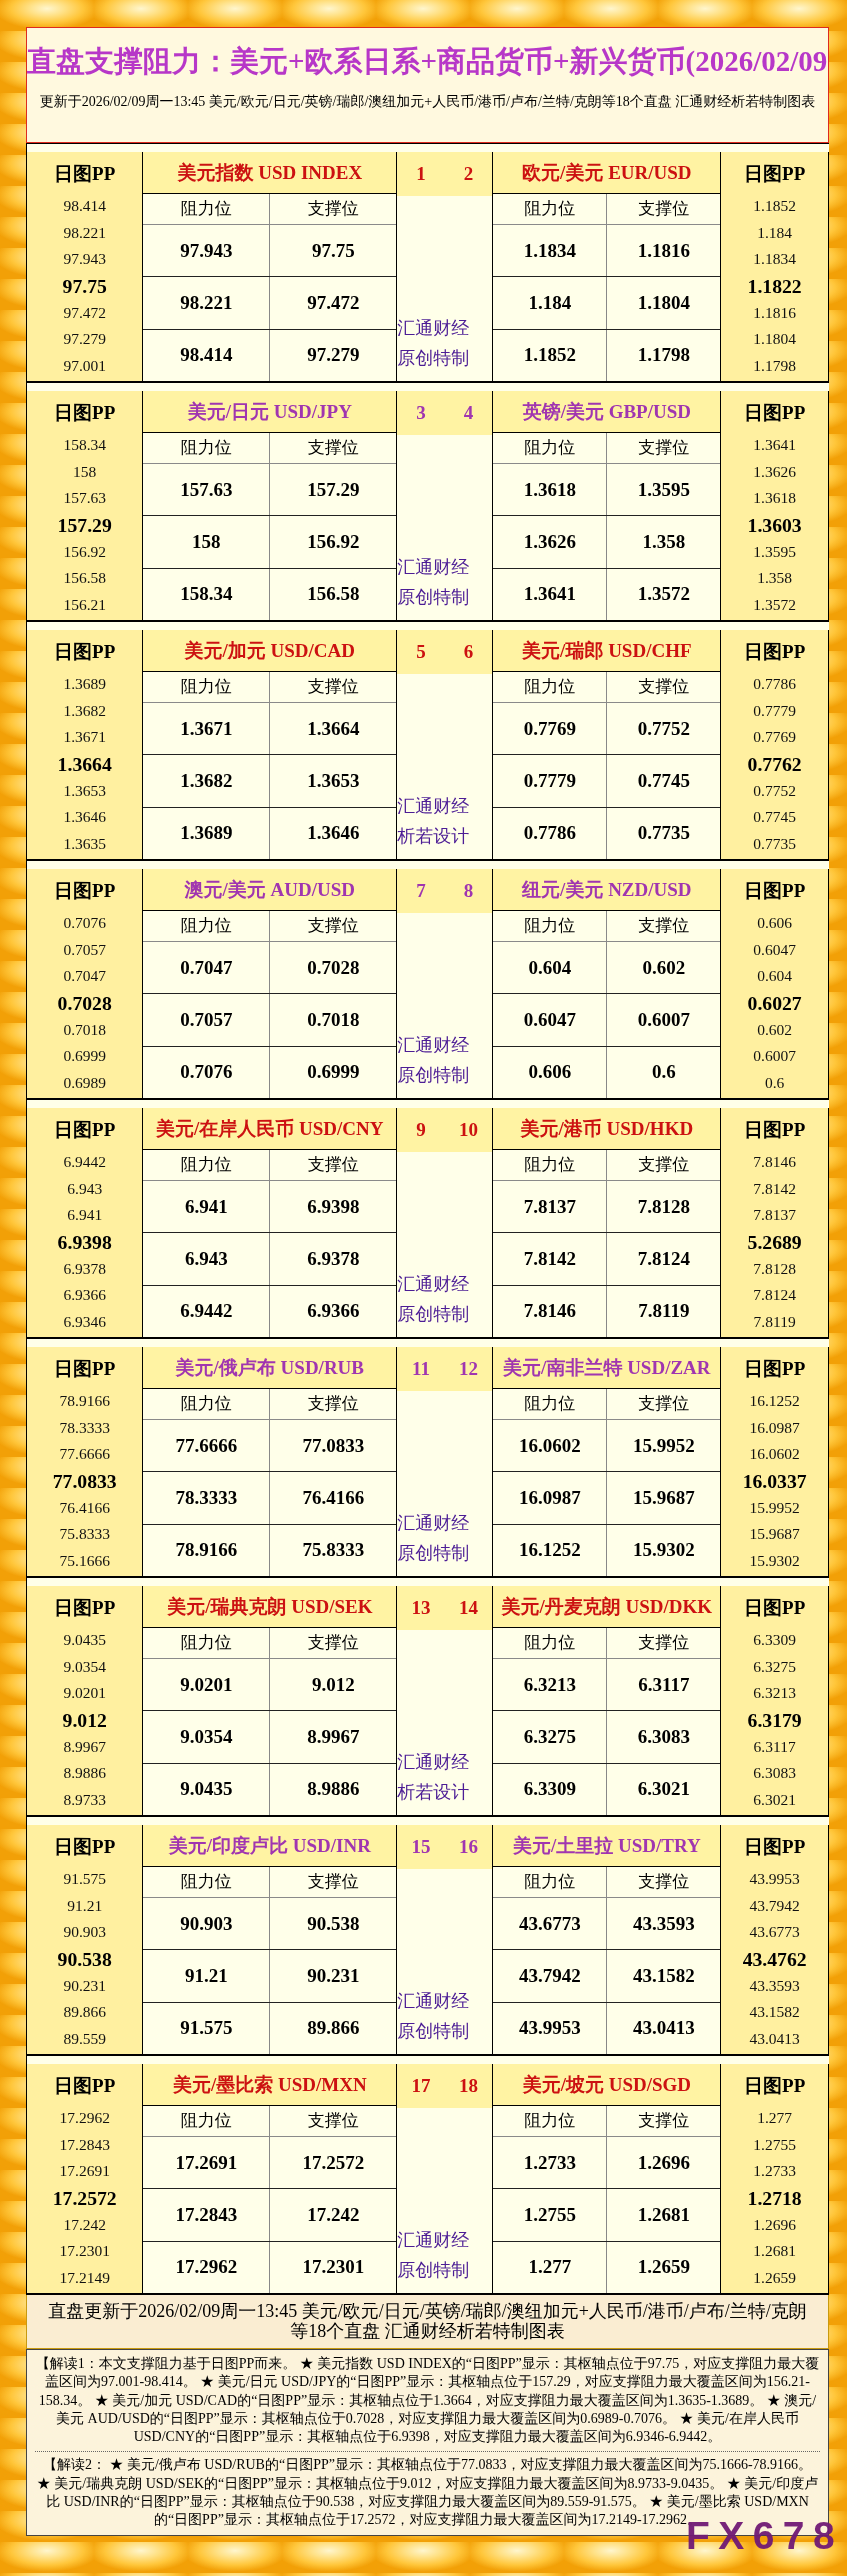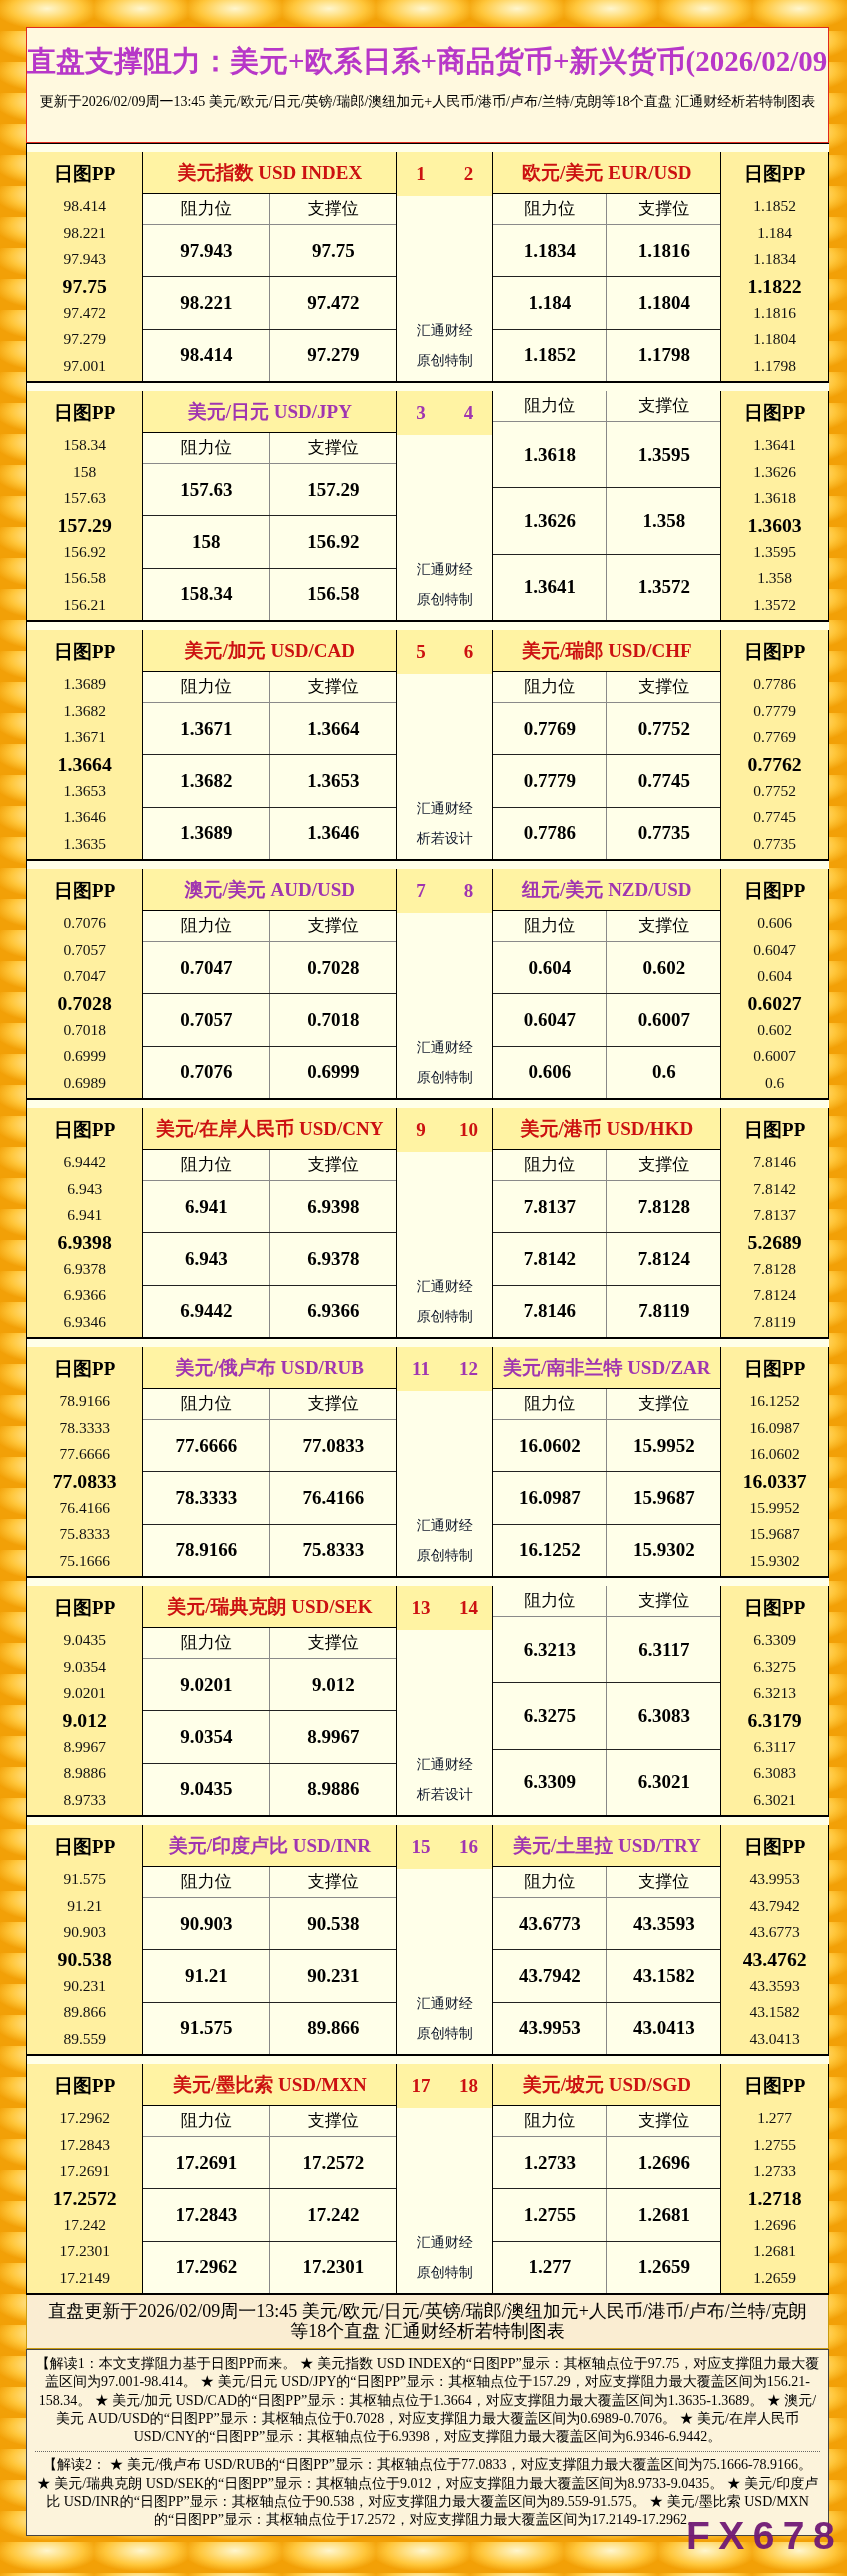--- a/index.html
+++ b/index.html
@@ -37,21 +37,21 @@
   .sub.res{border-right:0.9px solid #8a8a8a;}
   .drow{flex:1;display:flex;}
   .drow + .drow{border-top:1.9px solid #222;}
   .dcell{flex:1;display:flex;align-items:center;justify-content:center;font-weight:bold;font-size:19px;color:#000;}
   .dcell.r{border-right:0.9px solid #888;}
 
   .mid-col{width:100px;display:flex;flex-direction:column;background:#FFFFE9;}
   .mid-head{height:44px;background:#FFF3A3;display:flex;align-items:center;font-weight:bold;font-size:19px;}
   .idx{flex:1;text-align:center;}
   .mid-body{flex:1;position:relative;}
-  .wm{position:absolute;left:0;right:0;text-align:center;color:#0f172a;font-size:14px;}
+  .wm{position:absolute;left:0;right:0;color:#4c1d95;font-size:18px;}
   .wm.l1{bottom:41px;}
   .wm.l2{bottom:11.2px;}
 
   .a-red .ctable-head,.a-red .mid-head{color:#CC1111;}
   .a-purple .ctable-head,.a-purple .mid-head{color:#A035B0;}
 
   
   .update-box{box-sizing:border-box;height:54px;background:#FAEDD2;border:0.9px solid #C89A10;border-top:none;text-align:center;font-size:18px;line-height:20.6px;padding:5.6px 13px 0 13px;color:#000;}
   .jiedu-box{box-sizing:border-box;height:187px;background:#FCF3DB;border:0.9px solid #444;padding:4.7px 8.4px;position:relative;}
   .jiedu{font-size:14px;line-height:18.4px;color:#000;text-align:center;}
@@ -180,20 +180,21 @@
       <div class="mid-head">
         <span class="idx idx-l">3</span>
         <span class="idx idx-r">4</span>
       </div>
       <div class="mid-body">
         <div class="wm l1">汇通财经</div>
         <div class="wm l2">原创特制</div>
       </div>
     </div>
     <div class="ctable t-right">
+      <div class="ctable-head">英镑/美元 GBP/USD</div>
       <div class="sub-row">
         <div class="sub res">阻力位</div>
         <div class="sub sup">支撑位</div>
       </div>
     <div class="drow">
             <div class="dcell r">1.3618</div>
             <div class="dcell s">1.3595</div>
           </div>
           <div class="drow">
             <div class="dcell r">1.3626</div>
@@ -554,20 +555,21 @@
       <div class="mid-head">
         <span class="idx idx-l">13</span>
         <span class="idx idx-r">14</span>
       </div>
       <div class="mid-body">
         <div class="wm l1">汇通财经</div>
         <div class="wm l2">析若设计</div>
       </div>
     </div>
     <div class="ctable t-right">
+      <div class="ctable-head">美元/丹麦克朗 USD/DKK</div>
       <div class="sub-row">
         <div class="sub res">阻力位</div>
         <div class="sub sup">支撑位</div>
       </div>
     <div class="drow">
             <div class="dcell r">6.3213</div>
             <div class="dcell s">6.3117</div>
           </div>
           <div class="drow">
             <div class="dcell r">6.3275</div>

